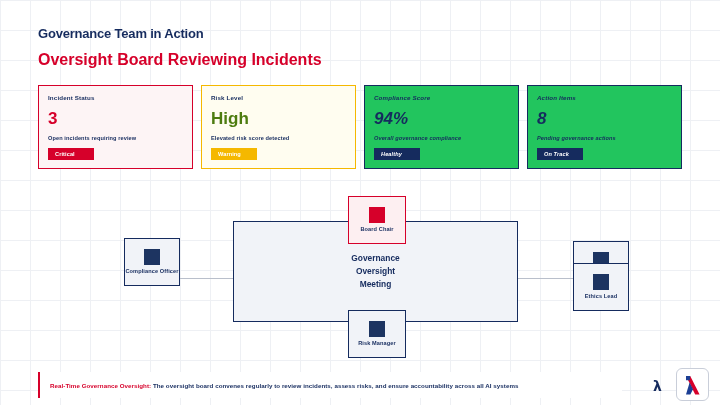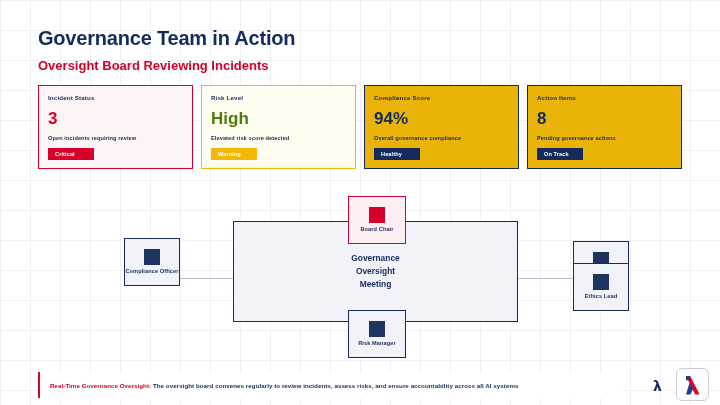--- a/index.html
+++ b/index.html
@@ -33,28 +33,28 @@
     z-index: 1;
   }
 
   
   #header {
     position: absolute;
     left: 38px;
     top: 26px;
   }
   #page-title {
-    font-size: 20px;
+    font-size: 13px;
     font-weight: bold;
     color: #152b5e;
     letter-spacing: -0.2px;
     line-height: 1.2;
   }
   #page-subtitle {
-    font-size: 13px;
+    font-size: 16px;
     font-weight: bold;
     color: #d6002a;
     margin-top: 8px;
     line-height: 1.2;
   }
 
   
   #kpi-row {
     position: absolute;
     left: 38px;
@@ -74,21 +74,22 @@
   .kpi-card.variant-critical {
     border-color: #d6002a;
     background: #fdf4f5;
   }
   .kpi-card.variant-warning {
     border-color: #f5b800;
     background: #fffdf0;
   }
   .kpi-card.variant-navy {
     border-color: #152b5e;
-    background: #eab308;
+    background: #22c55e;
+    font-style: italic;
   }
   .kpi-label {
     font-size: 6.2px;
     font-weight: bold;
     color: #152b5e;
     letter-spacing: 0.15px;
   }
   .kpi-value {
     font-size: 17px;
     font-weight: bold;

